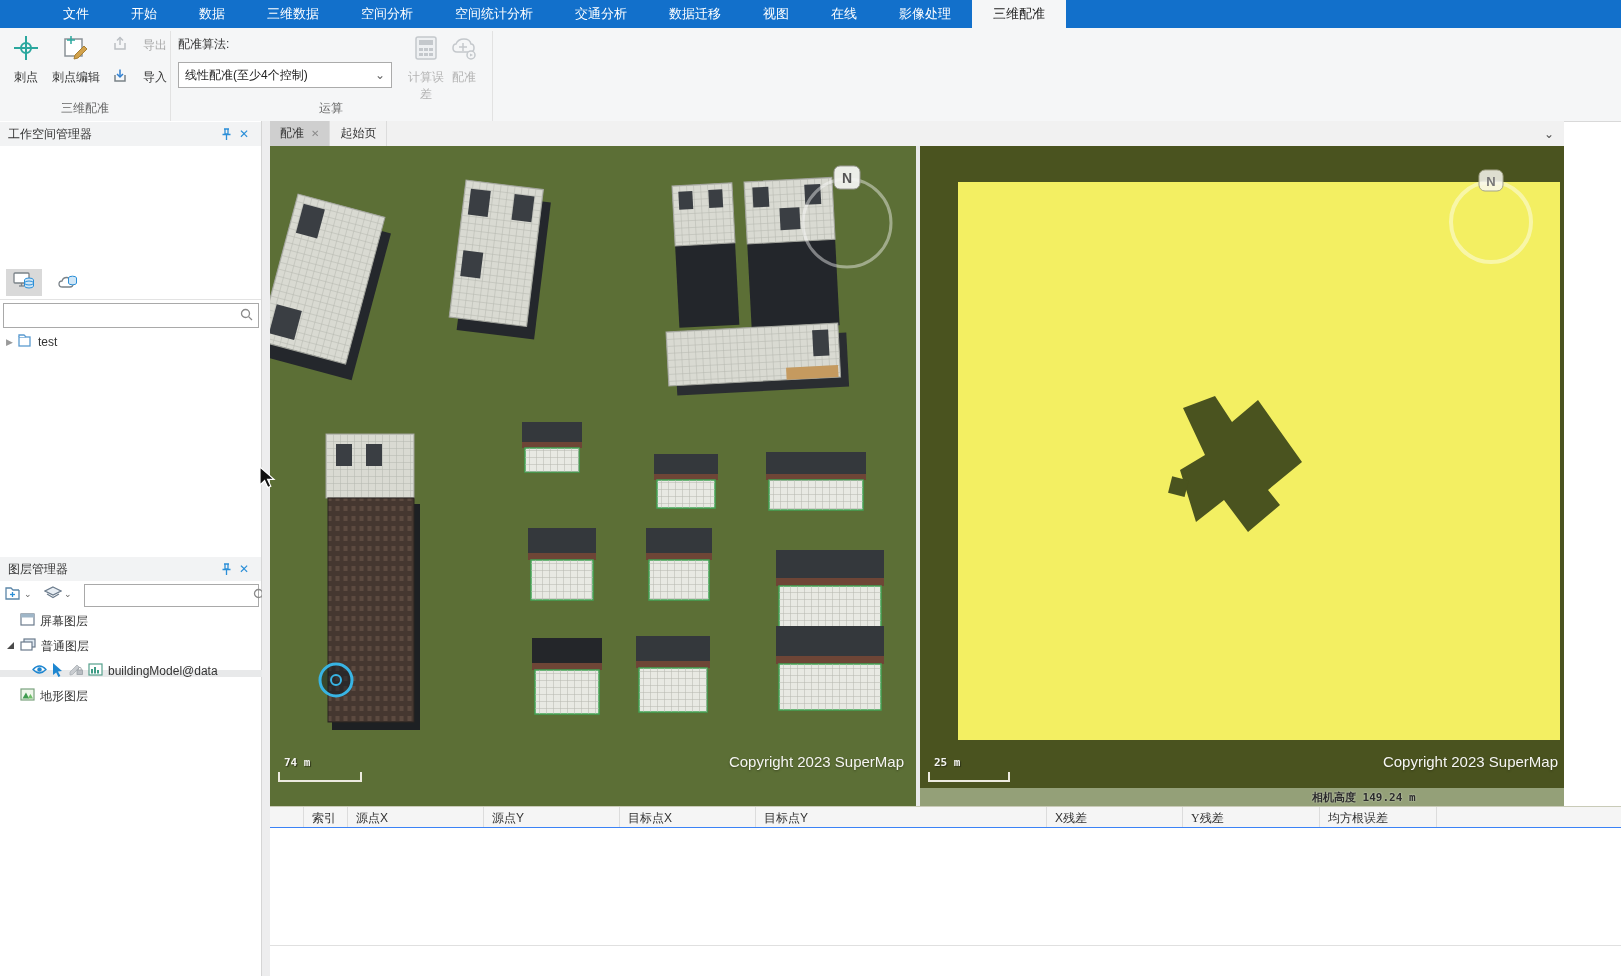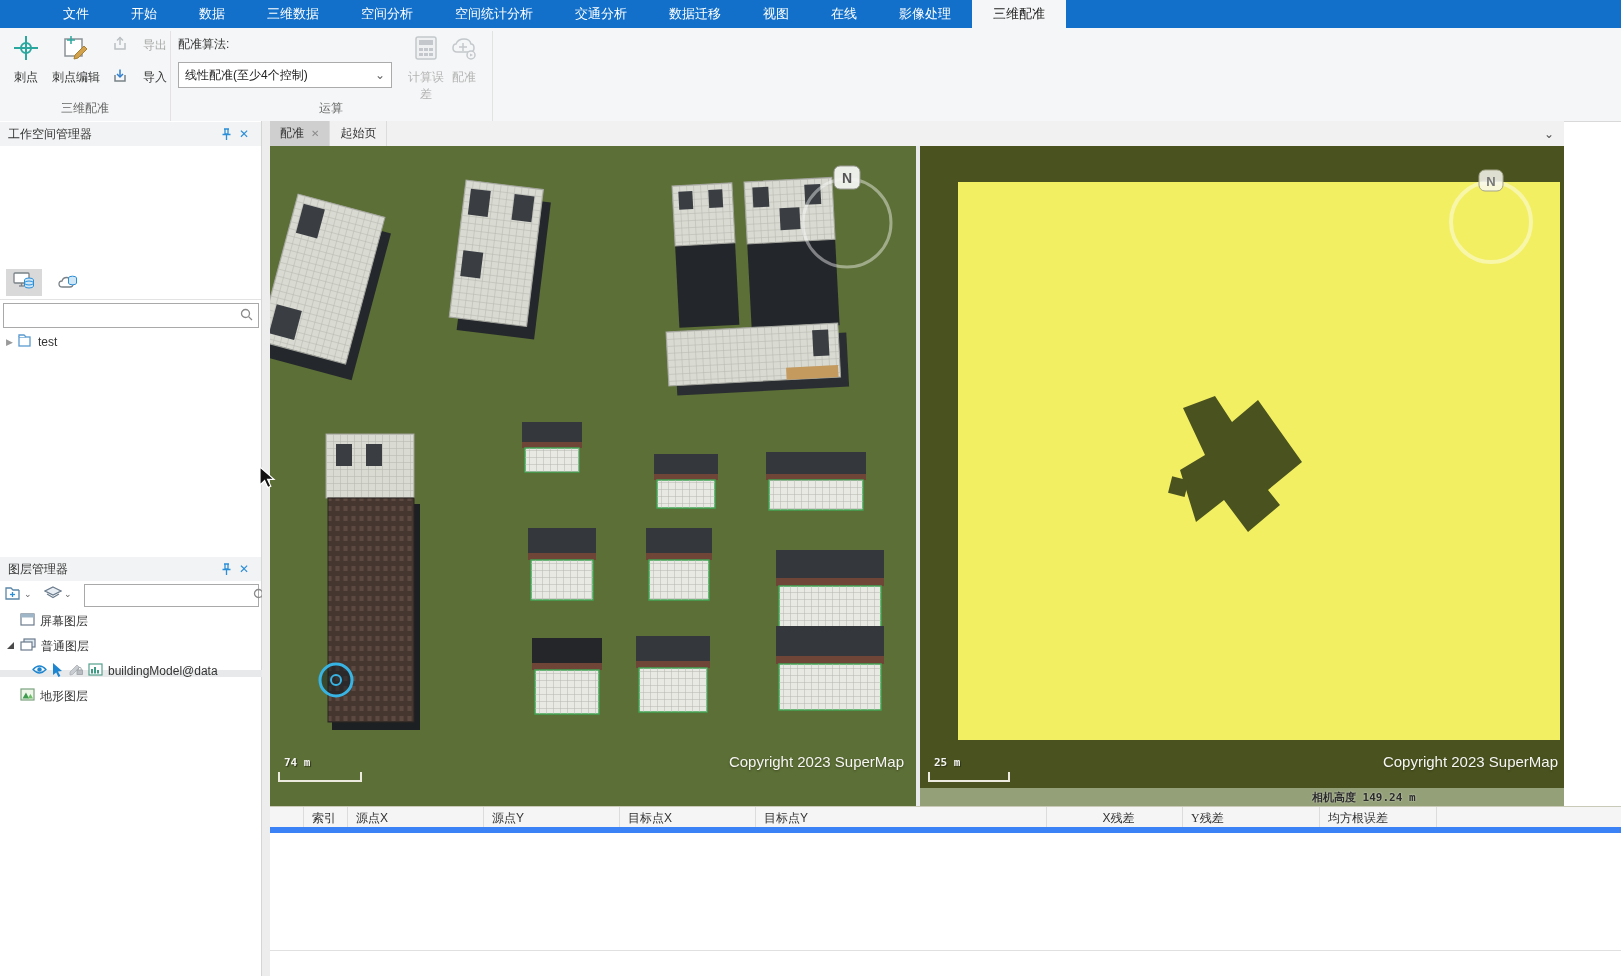--- a/index.html
+++ b/index.html
@@ -58,21 +58,21 @@
     font-family:"DejaVu Sans Mono",monospace;text-shadow:1px 1px 1px rgba(40,45,20,.9);}
   .scale-bar{position:absolute;height:8px;border-left:2px solid #eceadf;border-right:2px solid #eceadf;border-bottom:2px solid #eceadf;}
   .copyright{position:absolute;right:12px;bottom:36px;color:#f5f5f2;font-size:15px;text-shadow:0 1px 2px rgba(40,45,20,.6);}
   .view-status{position:absolute;left:0;bottom:0;width:100%;height:18px;background:#94a078;
     font-family:"DejaVu Sans Mono",monospace;font-size:11px;font-weight:bold;color:#2c2c2c;
     text-shadow:0 0 2px rgba(255,255,255,.65);display:flex;align-items:center;}
   .view-status span{position:absolute;white-space:nowrap;}
 
   
   .ctl-table{left:270px;top:806px;width:1351px;height:170px;background:#fff;border-top:1px solid #c9cbb8;}
-  .ctl-head{display:flex;height:20px;background:#f5f5f5;border-bottom:6px solid #3b82f6;}
+  .ctl-head{display:flex;height:20px;background:#f5f5f5;border-bottom:1px solid #3b82f6;}
   .ctl-th{box-sizing:border-box;border-right:1px solid #dcdcdc;padding:3px 0 0 8px;font-size:12px;color:#333;overflow:hidden;white-space:nowrap;}
   .ctl-body{height:117px;background:#fff;border-bottom:1px solid #e0e0e0;}
 
   .cursor{left:258px;top:466px;width:20px;height:24px;pointer-events:none;}
 </style>
 </head>
 <body>
 
 <div class="abs menubar">
   <div class="menu-item">文件</div>
@@ -515,21 +515,21 @@
 <div class="abs right-gutter"></div>
 
 <div class="abs ctl-table">
   <div class="ctl-head">
     <div class="ctl-th" style="width:34px;"></div>
     <div class="ctl-th" style="width:44px;">索引</div>
     <div class="ctl-th" style="width:136px;">源点X</div>
     <div class="ctl-th" style="width:136px;">源点Y</div>
     <div class="ctl-th" style="width:136px;">目标点X</div>
     <div class="ctl-th" style="width:291px;">目标点Y</div>
-    <div class="ctl-th" style="width:136px;text-align:center;">X残差</div>
+    <div class="ctl-th" style="width:136px;">X残差</div>
     <div class="ctl-th" style="width:137px;font-family:Liberation Serif, serif;">Y残差</div>
     <div class="ctl-th" style="width:117px;">均方根误差</div>
     <div class="ctl-th" style="flex:1;border-right:none;"></div>
   </div>
   <div class="ctl-body"></div>
 </div>
 
 <svg class="abs cursor" viewBox="0 0 20 24">
   <polygon points="2,1 2,19 6.6,14.6 9.8,21.6 12.8,20.2 9.6,13.4 16,13.4" fill="#111" stroke="#fff" stroke-width="1.2"></polygon>
 </svg>

